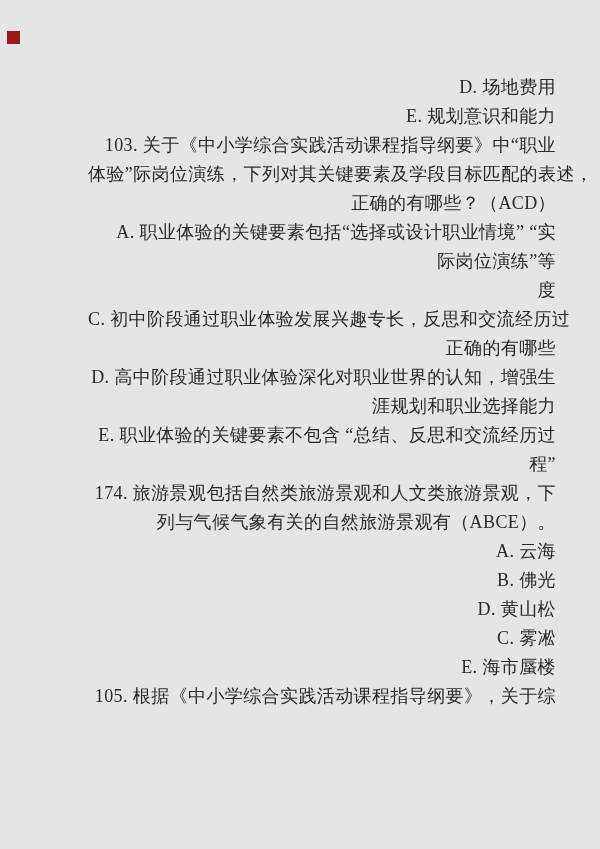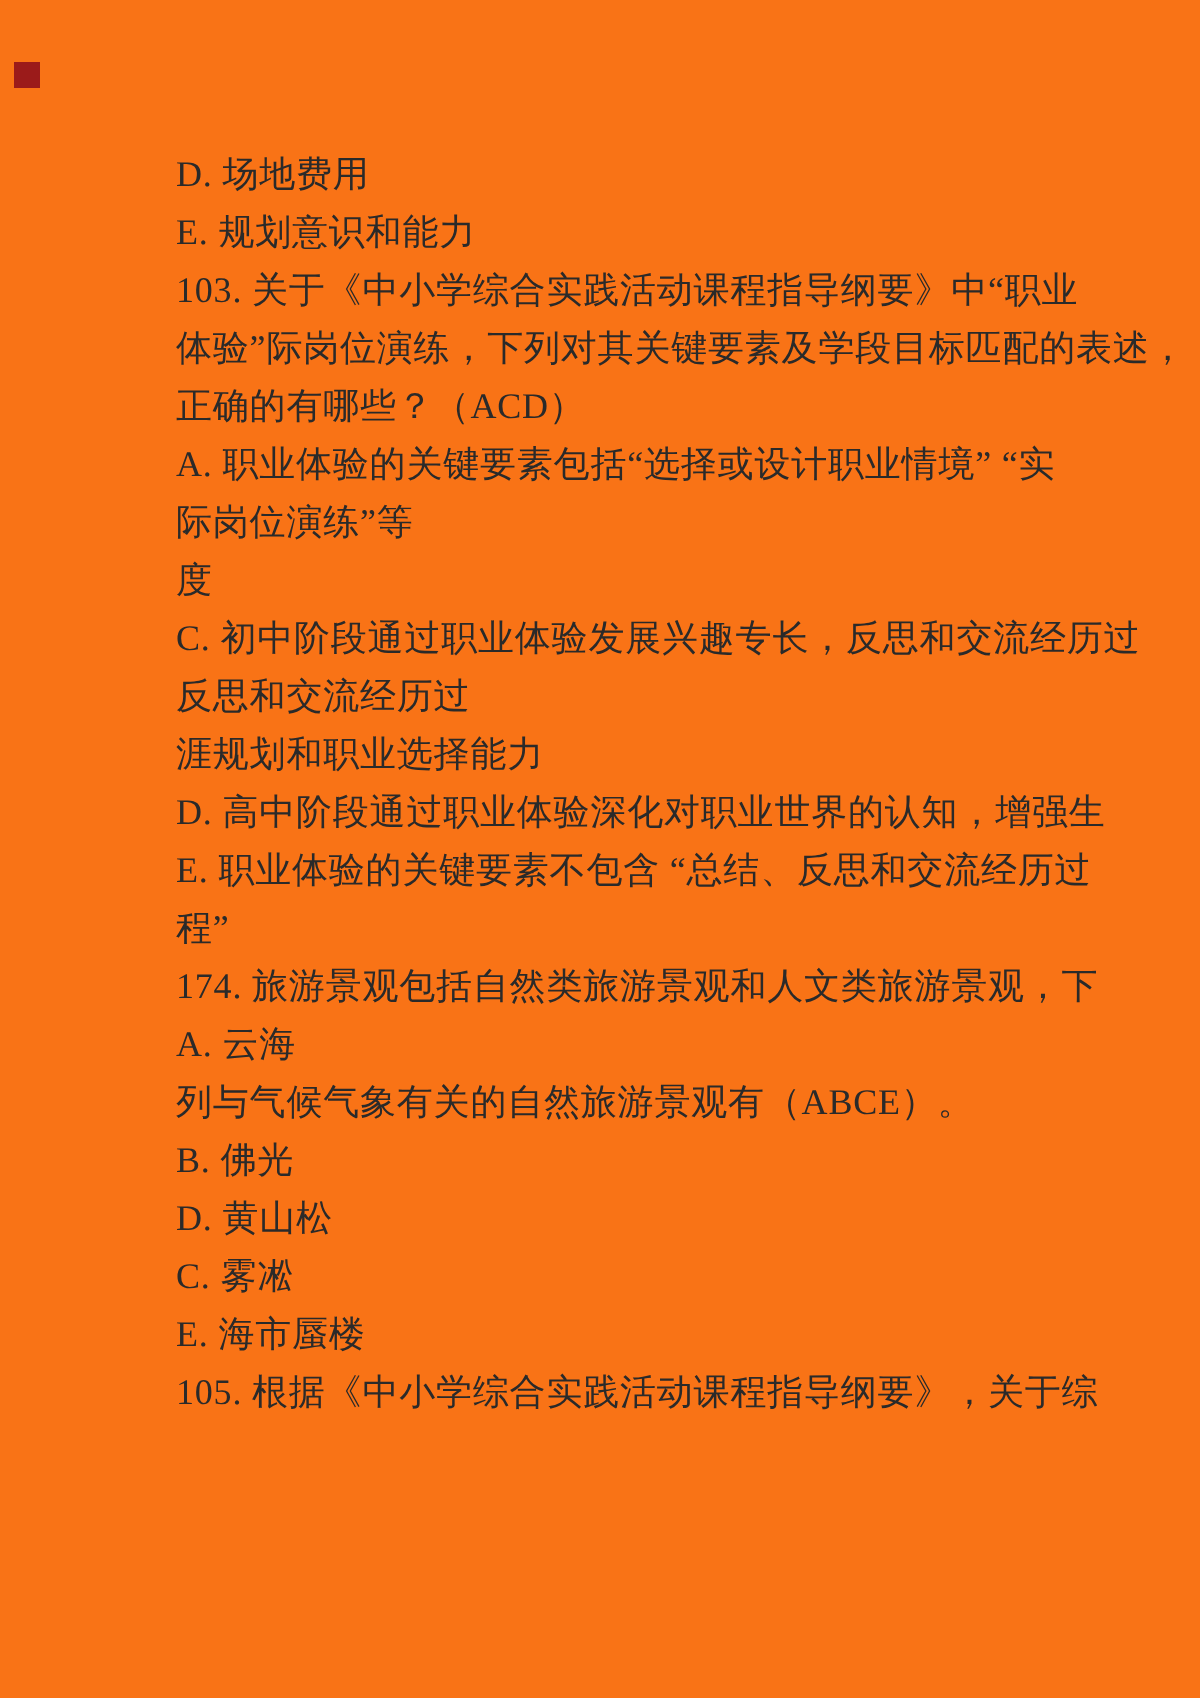--- a/index.html
+++ b/index.html
@@ -31,40 +31,40 @@
     letter-spacing: 0.4px;
   }
   .line {
     height: 29px;
     white-space: pre;
   }
 </style>
 </head>
 <body>
 
-<div class="page" style="background: #f97316;">
+<div class="page" style="background: #e5e5e5; text-align: right;">
   <div class="corner-mark" style="background: rgb(155, 27, 26);"></div>
 
   <div class="text-block" style="color: rgb(42, 42, 42);">
     <div class="line">D. 场地费用</div>
     <div class="line">E. 规划意识和能力</div>
     <div class="line">103. 关于《中小学综合实践活动课程指导纲要》中“职业</div>
     <div class="line">体验”际岗位演练，下列对其关键要素及学段目标匹配的表述，</div>
     <div class="line">正确的有哪些？（ACD）</div>
     <div class="line">A. 职业体验的关键要素包括“选择或设计职业情境” “实</div>
     <div class="line">际岗位演练”等</div>
     <div class="line">度</div>
     <div class="line">C. 初中阶段通过职业体验发展兴趣专长，反思和交流经历过</div>
-    <div class="line">反思和交流经历过</div>
+    <div class="line">正确的有哪些</div>
+    <div class="line">D. 高中阶段通过职业体验深化对职业世界的认知，增强生</div>
     <div class="line">涯规划和职业选择能力</div>
-    <div class="line">D. 高中阶段通过职业体验深化对职业世界的认知，增强生</div>
     <div class="line">E. 职业体验的关键要素不包含 “总结、反思和交流经历过</div>
     <div class="line">程”</div>
     <div class="line">174. 旅游景观包括自然类旅游景观和人文类旅游景观，下</div>
+    <div class="line">列与气候气象有关的自然旅游景观有（ABCE）。</div>
     <div class="line">A. 云海</div>
-    <div class="line">列与气候气象有关的自然旅游景观有（ABCE）。</div>
     <div class="line">B. 佛光</div>
     <div class="line">D. 黄山松</div>
     <div class="line">C. 雾凇</div>
     <div class="line">E. 海市蜃楼</div>
     <div class="line">105. 根据《中小学综合实践活动课程指导纲要》，关于综</div>
   </div>
 </div>
 
 </body></html>

